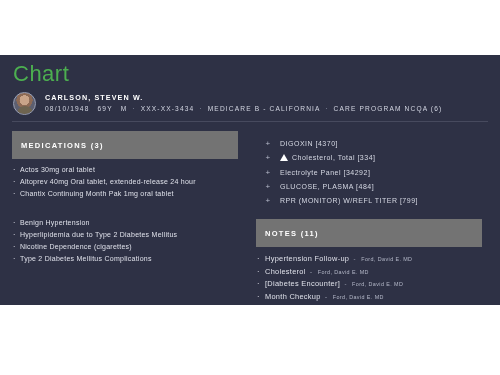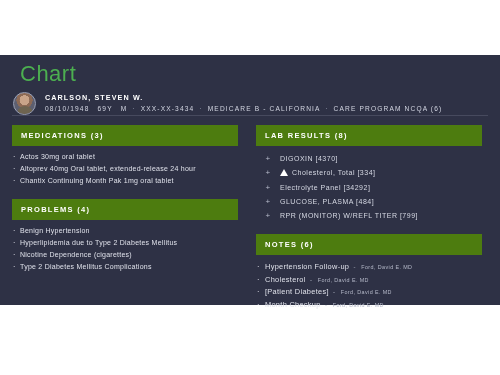--- a/index.html
+++ b/index.html
@@ -25,28 +25,28 @@
     height: 250px;
     background: #2e3145;
     box-sizing: border-box;
     padding: 0 12px;
   }
   .page-title {
     color: #4caf50;
     font-size: 22px;
     font-weight: 300;
     letter-spacing: 0.5px;
-    margin: 6px 0 2px 8px;
+    margin: 6px 0 2px 1px;
     line-height: 26px;
   }
   
   .patient-row {
     display: flex;
     align-items: center;
-    padding: 3px 0 0 1px;
+    padding: 3px 0 6px 1px;
     border-bottom: 1px solid #474a5e;
   }
   .avatar {
     width: 21px;
     height: 21px;
     border-radius: 50%;
     background: radial-gradient(circle at 50% 34%, #c9a489 0 28%, #8d6a55 29% 46%, #5d5f70 47% 100%);
     border: 1px solid #9aa0b5;
     flex: 0 0 auto;
     position: relative;
@@ -82,28 +82,28 @@
   .patient-meta .sep { color: #8e93a8; padding: 0 2px; }
   .patient-meta .gap { display: inline-block; width: 5px; }
   
   .columns {
     display: flex;
     gap: 18px;
     padding-top: 9px;
   }
   .col { width: 226px; flex: 0 0 auto; }
   .section-header {
-    background: #4d7c0f;
+    background: #737373;
     color: #ffffff;
     font-size: 7.5px;
     font-weight: bold;
     letter-spacing: 1.3px;
     padding: 7px 9px;
     box-sizing: border-box;
-    height: 21px;
+    height: 28px;
     line-height: 7px;
     display: flex;
     align-items: center;
   }
   .list { padding: 5px 0 0 0; margin: 0; list-style: none; }
   .list li {
     color: #dfe1ea;
     font-size: 7px;
     letter-spacing: 0.25px;
     line-height: 12.2px;
@@ -200,33 +200,31 @@
 
         <div class="section-header">MEDICATIONS (3)</div>
         <ul class="list">
           <li><span class="bullet">·</span><span>Actos 30mg oral tablet</span></li>
           <li><span class="bullet">·</span><span>Altoprev 40mg Oral tablet, extended-release 24 hour</span></li>
           <li><span class="bullet">·</span><span>Chantix Continuing Month Pak 1mg oral tablet</span></li>
         </ul>
 
         <div class="spacer-10"></div>
 
-        <div class="section-header">PROBLEMS (4)</div>
         <ul class="list">
           <li><span class="bullet">·</span><span>Benign Hypertension</span></li>
           <li><span class="bullet">·</span><span>Hyperlipidemia due to Type 2 Diabetes Mellitus</span></li>
           <li><span class="bullet">·</span><span>Nicotine Dependence (cigarettes)</span></li>
           <li><span class="bullet">·</span><span>Type 2 Diabetes Mellitus Complications</span></li>
         </ul>
 
       </div>
 
       <div class="col">
 
-        <div class="section-header">LAB RESULTS (8)</div>
         <ul class="lab-list">
           <li>
             <span class="plus-icon">+</span>
             <span class="lab-label">DIGOXIN [4370]</span>
           </li>
           <li>
             <span class="plus-icon">+</span>
             <span class="lab-label">
               <span class="warn-icon"></span>
               <span>Cholesterol, Total [334]</span>
@@ -241,37 +239,37 @@
             <span class="lab-label">GLUCOSE, PLASMA [484]</span>
           </li>
           <li>
             <span class="plus-icon">+</span>
             <span class="lab-label">RPR (MONITOR) W/REFL TITER [799]</span>
           </li>
         </ul>
 
         <div class="spacer-10"></div>
 
-        <div class="section-header">NOTES (6)</div>
+        <div class="section-header">NOTES (11)</div>
         <ul class="notes-list">
           <li>
             <span class="bullet">·</span>
             <span>Hypertension Follow-up</span>
             <span class="note-dash">-</span>
             <span class="note-author">Ford, David E. MD</span>
           </li>
           <li>
             <span class="bullet">·</span>
             <span>Cholesterol</span>
             <span class="note-dash">-</span>
             <span class="note-author">Ford, David E. MD</span>
           </li>
           <li>
             <span class="bullet">·</span>
-            <span>[Patient Diabetes]</span>
+            <span>[Diabetes Encounter]</span>
             <span class="note-dash">-</span>
             <span class="note-author">Ford, David E. MD</span>
           </li>
           <li>
             <span class="bullet">·</span>
             <span>Month Checkup</span>
             <span class="note-dash">-</span>
             <span class="note-author">Ford, David E. MD</span>
           </li>
         </ul>

